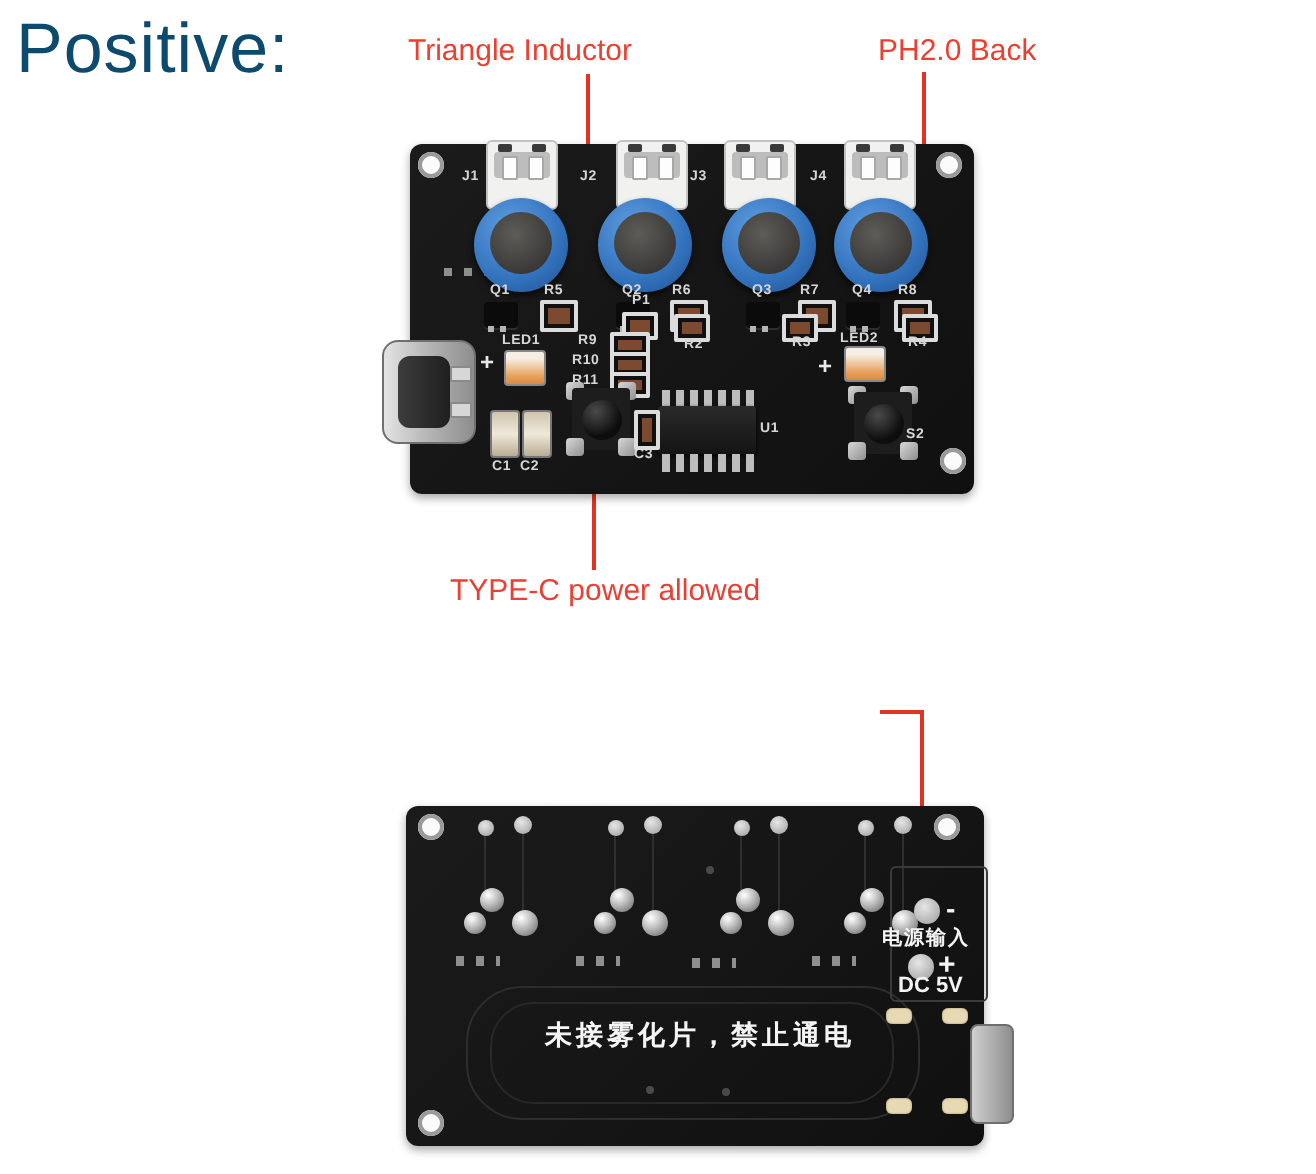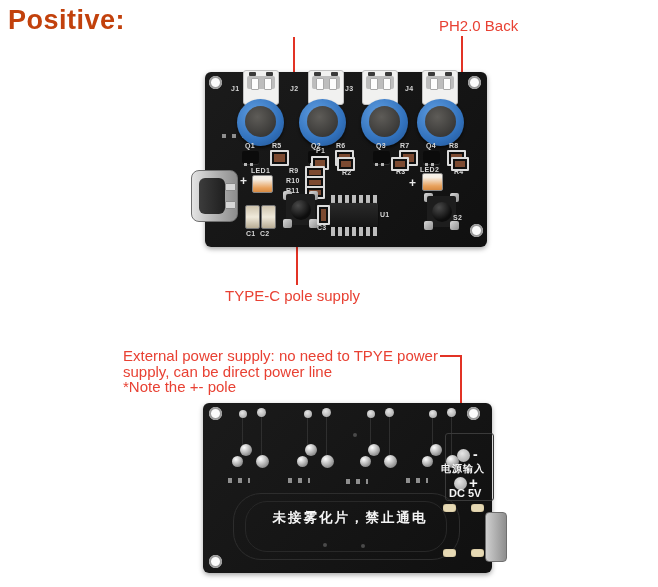--- a/index.html
+++ b/index.html
@@ -1,18 +1,18 @@
 <!DOCTYPE html>
 <html><head>
 <meta charset="utf-8">
 <style>
   html,body{margin:0;padding:0;background:#fff;}
   .canvas{position:relative;width:658px;height:587px;background:#ffffff;
           font-family:"Liberation Sans",sans-serif;overflow:hidden;}
-  .heading{position:absolute;color:#c2410c;font-size:27px;font-weight:700;letter-spacing:.5px;}
+  .heading{position:absolute;color:#0c4a6e;font-size:35px;font-weight:400;letter-spacing:.5px;}
   .red-label{position:absolute;color:#e84133;font-size:15px;white-space:nowrap;}
   .pline{position:absolute;background:#e23325;}
   .board{position:absolute;background:linear-gradient(135deg,#1b1b1b,#101010);border-radius:6px;
          box-shadow:0 2px 5px rgba(0,0,0,.35);}
   .hole{position:absolute;width:13px;height:13px;border-radius:50%;background:#fbfbfb;
         box-shadow:inset 0 0 0 2px #9a9a9a;}
   .silk{position:absolute;color:#d6d6d6;font-size:7px;font-weight:700;letter-spacing:.3px;white-space:nowrap;}
   .plus{position:absolute;color:#e9e9e9;font-weight:700;font-size:12px;}
   
   .conn{position:absolute;width:34px;height:33px;background:#f1f1f0;border:1px solid #c2c2c2;border-radius:3px;}
@@ -62,22 +62,23 @@
   .wtxt{position:absolute;color:#f4f4f4;font-weight:700;text-align:center;}
   .power-box{position:absolute;border:1px solid #3a3a3a;border-radius:3px;}
 </style>
 </head>
 <body>
 
 <div class="canvas">
 
   <div class="heading" style="left:8px;top:5px;">Positive:</div>
 
+  <div class="red-label" style="left:204px;top:17px;">Triangle Inductor</div>
   <div class="red-label" style="left:439px;top:17px;">PH2.0 Back</div>
-  <div class="red-label" style="left:225px;top:287px;">TYPE-C pole supply</div>
+  <div class="red-label" style="left:225px;top:287px;">TYPE-C power allowed</div>
 
   <div class="pline" style="left:293px;top:37px;width:2px;height:80px;"></div>
   <div class="pline" style="left:293px;top:115px;width:56px;height:2px;"></div>
   <div class="pline" style="left:461px;top:36px;width:2px;height:67px;"></div>
   <div class="pline" style="left:296px;top:240px;width:2px;height:45px;"></div>
 
   <div class="board" style="left:205px;top:72px;width:282px;height:175px;">
 
     <div class="hole" style="left:4px;top:4px;"></div>
     <div class="hole" style="left:263px;top:4px;"></div>
@@ -232,25 +233,20 @@
     <div class="silk" style="left:41px;top:158px;">C1</div>
     <div class="silk" style="left:55px;top:158px;">C2</div>
 
     <div class="usbc" style="left:-14px;top:98px;">
       <div class="slot"></div>
       <div class="p" style="right:1px;top:12px;"></div>
       <div class="p" style="right:1px;top:30px;"></div>
     </div>
   </div>
 
-  <div class="red-label" style="left:123px;top:348px;line-height:15.5px;">
-    <div>External power supply: no need to TPYE power</div>
-    <div>supply, can be direct power line</div>
-    <div>*Note the +- pole</div>
-  </div>
   <div class="pline" style="left:440px;top:355px;width:22px;height:2px;"></div>
   <div class="pline" style="left:460px;top:355px;width:2px;height:98px;"></div>
 
   <div class="board" style="left:203px;top:403px;width:289px;height:170px;">
 
     <div class="hole" style="left:6px;top:4px;"></div>
     <div class="hole" style="left:264px;top:4px;"></div>
     <div class="hole" style="left:6px;top:152px;"></div>
 
     <div style="position:absolute;left:28px;top:3px;width:44px;height:62px;">

